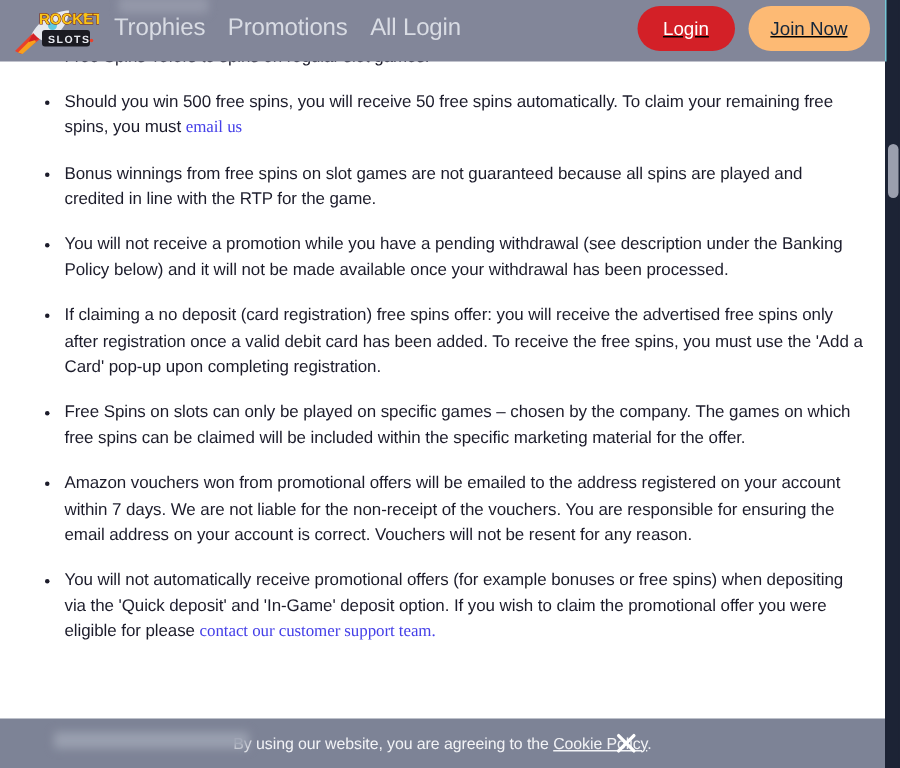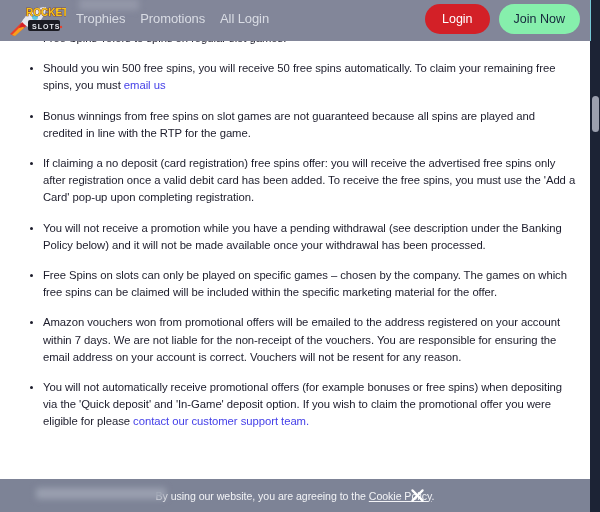--- a/index.html
+++ b/index.html
@@ -49,20 +49,21 @@
     width: 3px;
     height: 3px;
     border-radius: 50%;
     background: #1c1c2b;
   }
 
   .terms-item a,
   .inline-link {
     color: #4540e8;
     text-decoration: none;
+    font-family: Liberation Serif, serif;
   }
 
   
   .site-header {
     position: absolute;
     top: 0; left: 0;
     width: 590px;
     height: 41px;
     background: #828699;
     display: flex;
@@ -92,51 +93,52 @@
     top: -12px;
     left: 3px;
     width: 60px;
     height: 11px;
     border-radius: 3px;
     background: #9498a9;
     filter: blur(3px);
   }
 
   .nav-link {
-    font-size: 13px;
+    font-size: 16px;
     color: #d9dce4;
     text-decoration: none;
     white-space: nowrap;
     letter-spacing: -0.1px;
   }
 
   .header-actions {
     margin-left: auto;
     display: flex;
     align-items: center;
     gap: 9px;
+    text-decoration: underline;
   }
 
   .btn {
     border: none;
     border-radius: 18px;
     font-size: 12.5px;
     cursor: pointer;
     white-space: nowrap;
     font-family: "Liberation Sans", sans-serif;
   }
 
   .btn-login {
     background: #d32027;
     color: #ffffff;
     padding: 8px 17px;
   }
 
   .btn-join {
-    background: #86efac;
+    background: #fdba74;
     color: #14263b;
     padding: 8px 15px;
   }
 
   
   .cookie-banner {
     position: absolute;
     left: 0;
     bottom: 0;
     width: 590px;
@@ -237,25 +239,25 @@
     <li class="terms-item">
       <span>Should you win 500 free spins, you will receive 50 free spins automatically. To claim your remaining free spins, you must </span><a class="inline-link" href="#">email us</a>
     </li>
 
     <li class="terms-item">
       <span>Bonus winnings from free spins on slot games are not guaranteed because all spins are played and credited in line with the RTP for the game.</span>
     </li>
 
 
     <li class="terms-item">
+      <span>You will not receive a promotion while you have a pending withdrawal (see description under the Banking Policy below) and it will not be made available once your withdrawal has been processed.</span>
+    </li>
+
+    <li class="terms-item">
       <span>If claiming a no deposit (card registration) free spins offer: you will receive the advertised free spins only after registration once a valid debit card has been added. To receive the free spins, you must use the 'Add a Card' pop-up upon completing registration.</span>
-    </li>
-
-    <li class="terms-item">
-      <span>You will not receive a promotion while you have a pending withdrawal (see description under the Banking Policy below) and it will not be made available once your withdrawal has been processed.</span>
     </li>
 
     <li class="terms-item">
       <span>Free Spins on slots can only be played on specific games – chosen by the company. The games on which free spins can be claimed will be included within the specific marketing material for the offer.</span>
     </li>
 
     <li class="terms-item">
       <span>Amazon vouchers won from promotional offers will be emailed to the address registered on your account within 7 days. We are not liable for the non-receipt of the vouchers. You are responsible for ensuring the email address on your account is correct. Vouchers will not be resent for any reason.</span>
     </li>
 

